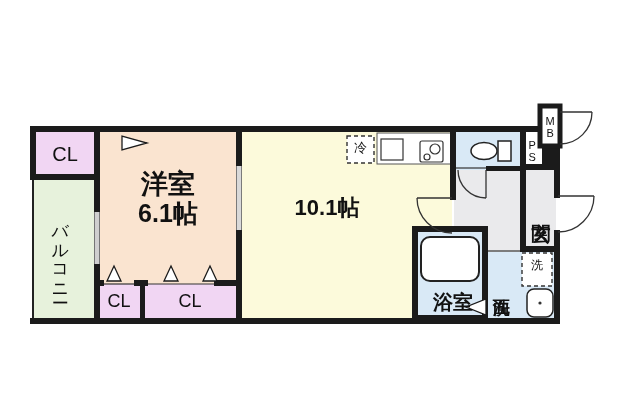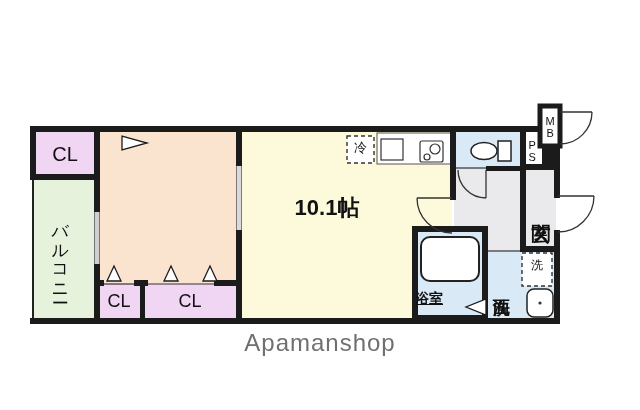--- a/index.html
+++ b/index.html
@@ -10,21 +10,21 @@
        font-family:"Liberation Sans","DejaVu Sans",sans-serif;}
   .vert{writing-mode:vertical-rl;text-orientation:upright;letter-spacing:2px;}
   #lbl-cl-top{left:36px;top:143px;width:58px;font-size:20px;}
   #lbl-balcony{left:50px;top:192px;height:122px;font-size:17px;letter-spacing:1px;}
   #lbl-western{left:98px;top:170px;width:140px;font-size:27px;font-weight:600;}
   #lbl-western .sz{font-size:25px;}
   #lbl-ldk{left:242px;top:196px;width:170px;font-size:30px;font-weight:600;}
   #lbl-ldk .sz{font-size:22px;}
   #lbl-cl-bl{left:98px;top:292px;width:42px;font-size:18px;}
   #lbl-cl-br{left:144px;top:292px;width:92px;font-size:18px;}
-  #lbl-bath{left:396px;top:291px;width:66px;font-size:14px;font-weight:600;text-decoration:underline;}
+  #lbl-bath{left:420px;top:291px;width:66px;font-size:20px;font-weight:600;}
   #lbl-wash{left:491px;top:256px;height:60px;font-size:17px;font-weight:600;letter-spacing:1px;}
   #lbl-genkan{left:530px;top:179px;height:60px;font-size:19px;font-weight:600;letter-spacing:1px;}
   #lbl-rei{left:347px;top:141px;width:27px;font-size:13px;}
   #lbl-sen{left:522px;top:259px;width:30px;font-size:12px;}
   #lbl-mb{left:544px;top:109px;height:36px;font-size:11px;letter-spacing:0;}
   #lbl-ps{left:526px;top:136px;height:30px;font-size:11px;letter-spacing:0;}
   #lbl-watermark{left:0;top:330px;width:640px;font-size:24px;color:#6f6f6f;letter-spacing:1px;}
 </style>
 </head>
 <body>
@@ -105,26 +105,29 @@
       <path d="M122,136 L122,150 L147,143 Z"></path>
       <path d="M107,281 L121,281 L114,266 Z"></path>
       <path d="M164,281 L178,281 L171,266 Z"></path>
       <path d="M203,281 L217,281 L210,266 Z"></path>
       <path d="M486,299 L486,315 L466,307 Z"></path>
     </g>
   </svg>
 
   <div class="lbl" id="lbl-cl-top">CL</div>
   <div class="lbl vert" id="lbl-balcony">バルコニー</div>
+  <div class="lbl" id="lbl-western">
+    <div>洋室</div>
+    <div class="sz">6.1帖</div>
+  </div>
   <div class="lbl" id="lbl-ldk">
     <div class="sz">10.1帖</div>
   </div>
   <div class="lbl" id="lbl-cl-bl">CL</div>
   <div class="lbl" id="lbl-cl-br">CL</div>
   <div class="lbl" id="lbl-bath">浴室</div>
   <div class="lbl vert" id="lbl-wash">洗面</div>
   <div class="lbl vert" id="lbl-genkan">玄関</div>
   <div class="lbl" id="lbl-rei">冷</div>
   <div class="lbl" id="lbl-sen">洗</div>
   <div class="lbl vert" id="lbl-mb">MB</div>
   <div class="lbl vert" id="lbl-ps">PS</div>
-  <div class="lbl" id="lbl-watermark">Apamanshop</div>
 </div>
 
 </body></html>

